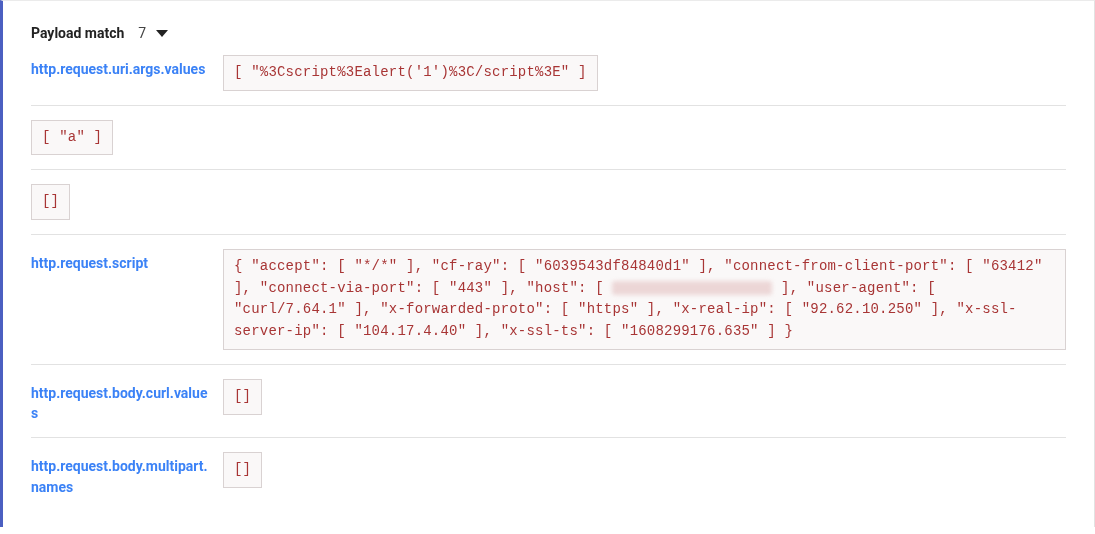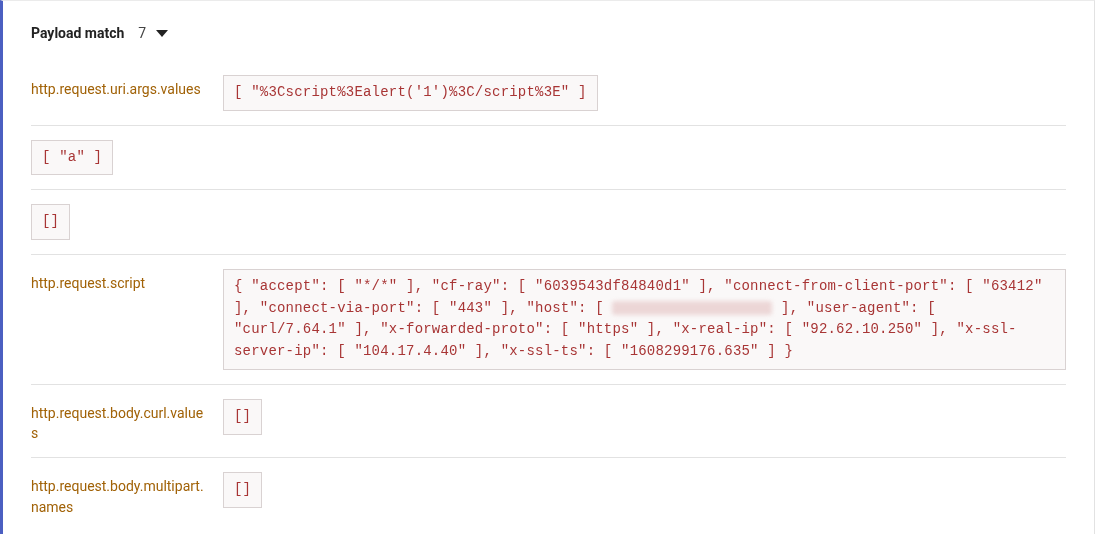--- a/index.html
+++ b/index.html
@@ -17,21 +17,20 @@
       border-left: 3px solid #4b5fc1;
       padding: 24px 28px 16px 28px;
       width: 1095px;
       border-right: 1px solid #e2e2e2;
       border-top: 1px solid #ebebeb;
     }
     .header-row {
       display: flex;
       align-items: center;
       gap: 14px;
-      margin-bottom: 20px;
     }
     .header-label {
       font-weight: 700;
       color: #222;
       font-size: 14px;
     }
     .header-count {
       color: #444;
       font-size: 14px;
     }
@@ -49,22 +48,22 @@
       align-items: flex-start;
       border-bottom: 1px solid #e2e2e2;
       padding: 14px 0;
       gap: 14px;
     }
     .row:last-child {
       border-bottom: none;
     }
     .field-name {
       flex: 0 0 178px;
-      font-weight: 400;
-      color: #a16207;
+      font-weight: 700;
+      color: #3b82f6;
       line-height: 1.45;
       font-size: 14px;
       word-break: break-word;
       padding-top: 4px;
     }
     .field-value {
       flex: 1;
       min-width: 0;
     }
     .code-block {

